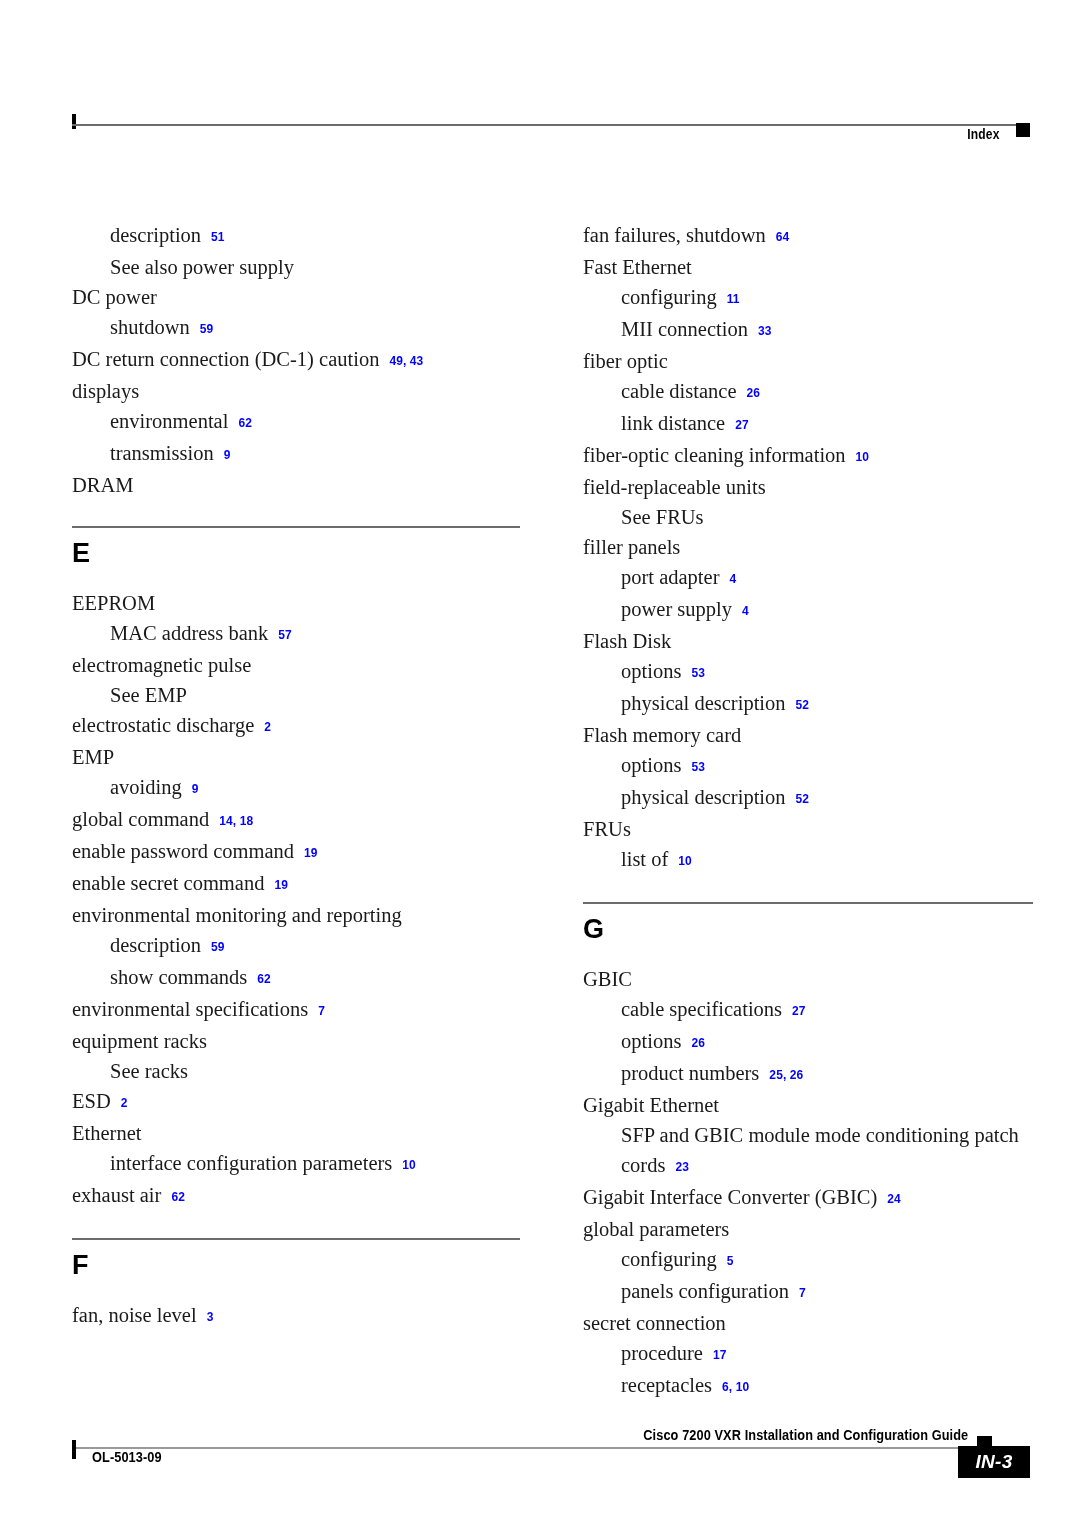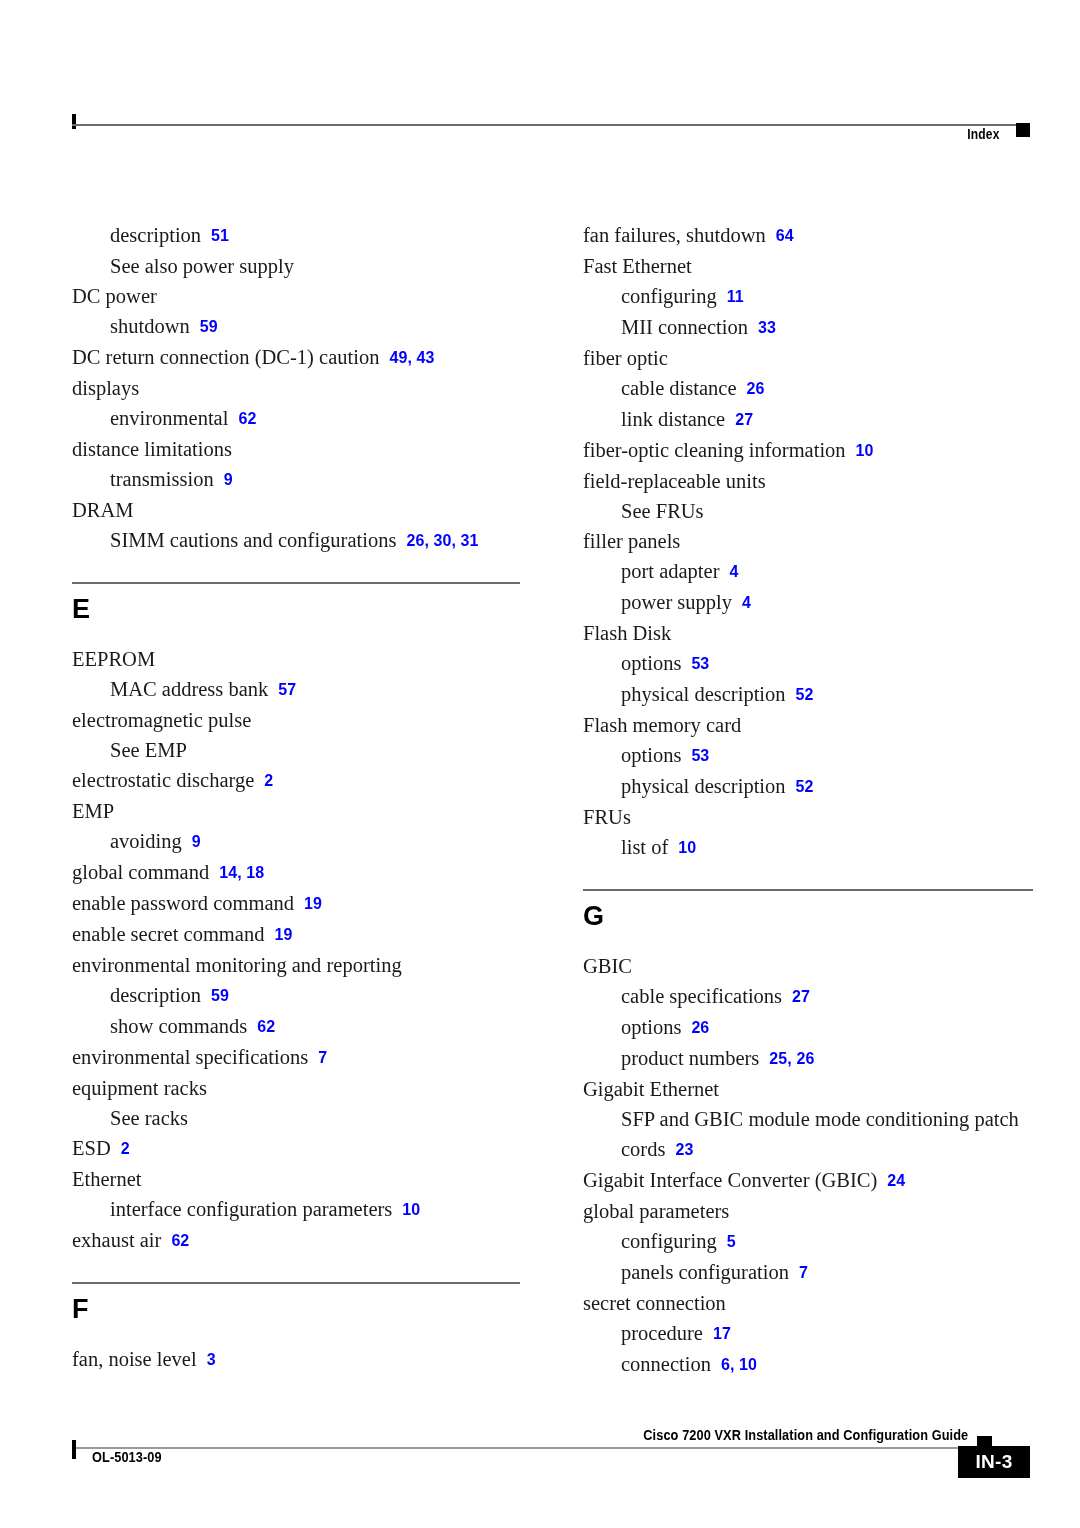--- a/index.html
+++ b/index.html
@@ -118,21 +118,21 @@
   .entry.lvl1 { padding-left: 38px; }
   .entry.wrap {
     white-space: normal;
     padding-left: 38px;
     text-indent: 0;
   }
   .term { }
   .pages {
     color: #0000ff;
     font-family: "Liberation Sans Narrow", "Liberation Sans", sans-serif;
-    font-size: 16px;
+    font-size: 12px;
     font-weight: bold;
     letter-spacing: 0.1px;
     margin-left: 10px;
     vertical-align: 1px;
   }
 
   
   .footer {
     position: absolute;
     left: 72px;
@@ -202,20 +202,21 @@
     top: 32px;
     width: 72px;
     height: 32px;
     line-height: 32px;
     text-align: center;
     color: #ffffff;
     font-family: "Liberation Sans Narrow", "Liberation Sans", sans-serif;
     font-size: 19px;
     font-weight: bold;
     letter-spacing: 0.3px;
+    font-style: italic;
   }
 </style>
 </head>
 <body>
 
 <div class="page">
 
   <div class="header">
     <div class="header-tick"></div>
     <div class="header-rule"></div>
@@ -225,24 +226,22 @@
 
   <div class="columns">
     <div class="col col-left" id="col-left">
         <div class="entry lvl1"><span class="term">description</span><span class="pages">51</span></div>
         <div class="entry lvl1"><span class="term">See also power supply</span></div>
         <div class="entry lvl0"><span class="term">DC power</span></div>
         <div class="entry lvl1"><span class="term">shutdown</span><span class="pages">59</span></div>
         <div class="entry lvl0"><span class="term">DC return connection (DC-1) caution</span><span class="pages">49, 43</span></div>
         <div class="entry lvl0"><span class="term">displays</span></div>
         <div class="entry lvl1"><span class="term">environmental</span><span class="pages">62</span></div>
-        <div class="entry lvl0"><span class="term">distance limitations</span></div>
         <div class="entry lvl1"><span class="term">transmission</span><span class="pages">9</span></div>
         <div class="entry lvl0"><span class="term">DRAM</span></div>
-        <div class="entry lvl1"><span class="term">SIMM cautions and configurations</span><span class="pages">26, 30, 31</span></div>
         <div class="section-break">
           <div class="section-rule"></div>
           <div class="section-letter">E</div>
         </div>
         <div class="entry lvl0"><span class="term">EEPROM</span></div>
         <div class="entry lvl1"><span class="term">MAC address bank</span><span class="pages">57</span></div>
         <div class="entry lvl0"><span class="term">electromagnetic pulse</span></div>
         <div class="entry lvl1"><span class="term">See EMP</span></div>
         <div class="entry lvl0"><span class="term">electrostatic discharge</span><span class="pages">2</span></div>
         <div class="entry lvl0"><span class="term">EMP</span></div>
@@ -297,21 +296,21 @@
         <div class="entry lvl1"><span class="term">options</span><span class="pages">26</span></div>
         <div class="entry lvl1"><span class="term">product numbers</span><span class="pages">25, 26</span></div>
         <div class="entry lvl0"><span class="term">Gigabit Ethernet</span></div>
         <div class="entry lvl1 wrap"><span class="term">SFP and GBIC module mode conditioning patch cords</span><span class="pages">23</span></div>
         <div class="entry lvl0"><span class="term">Gigabit Interface Converter (GBIC)</span><span class="pages">24</span></div>
         <div class="entry lvl0"><span class="term">global parameters</span></div>
         <div class="entry lvl1"><span class="term">configuring</span><span class="pages">5</span></div>
         <div class="entry lvl1"><span class="term">panels configuration</span><span class="pages">7</span></div>
         <div class="entry lvl0"><span class="term">secret connection</span></div>
         <div class="entry lvl1"><span class="term">procedure</span><span class="pages">17</span></div>
-        <div class="entry lvl1"><span class="term">connection</span><span class="pages">6, 10</span></div>
+        <div class="entry lvl1"><span class="term">receptacles</span><span class="pages">6, 10</span></div>
       </div>
   </div>
 
   <div class="footer">
     <div class="footer-guide">Cisco 7200 VXR Installation and Configuration Guide</div>
     <div class="footer-square"></div>
     <div class="footer-rule"></div>
     <div class="footer-tick"></div>
     <div class="footer-doc-id">OL-5013-09</div>
     <div class="footer-pagebox"></div>

